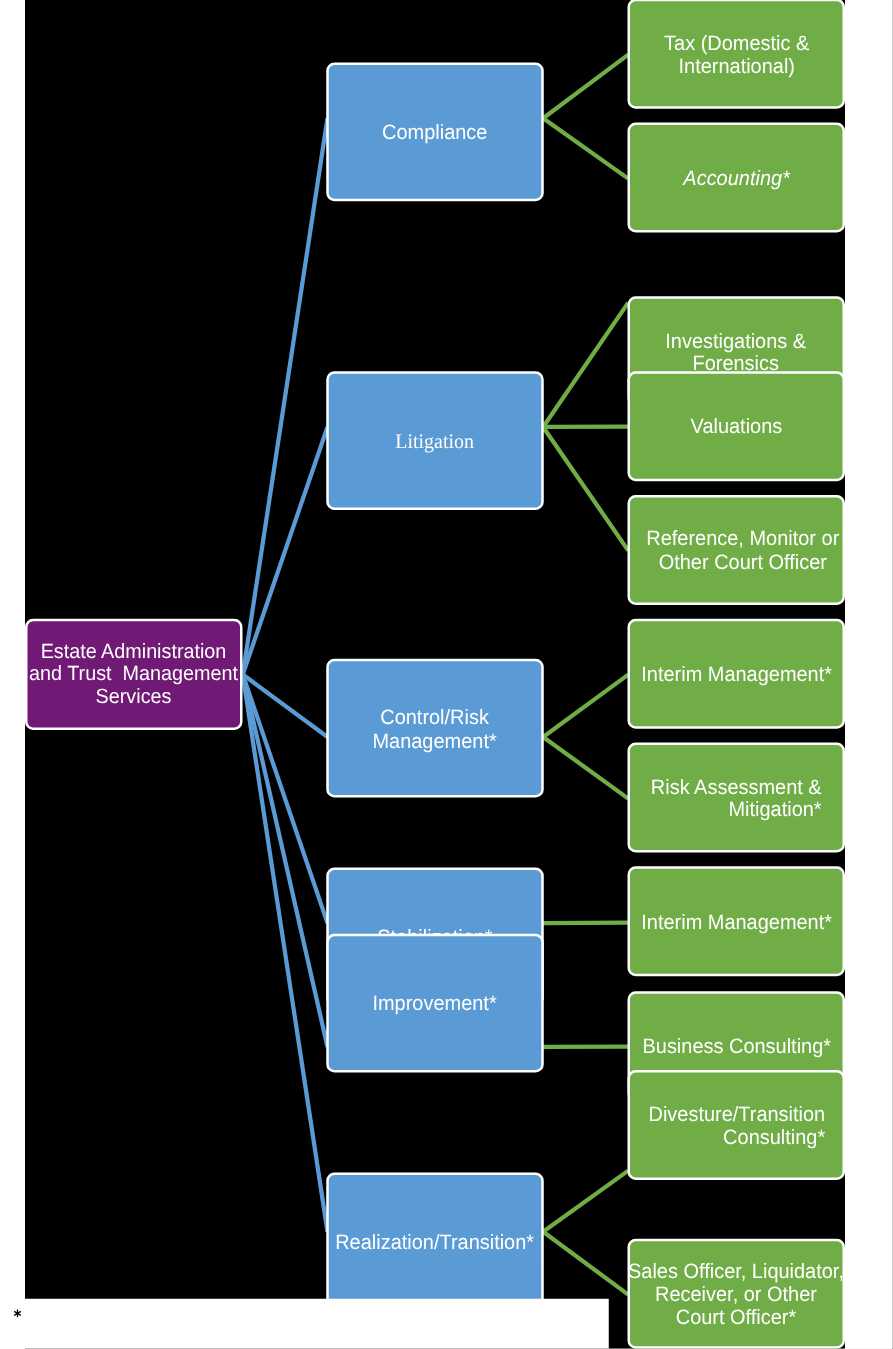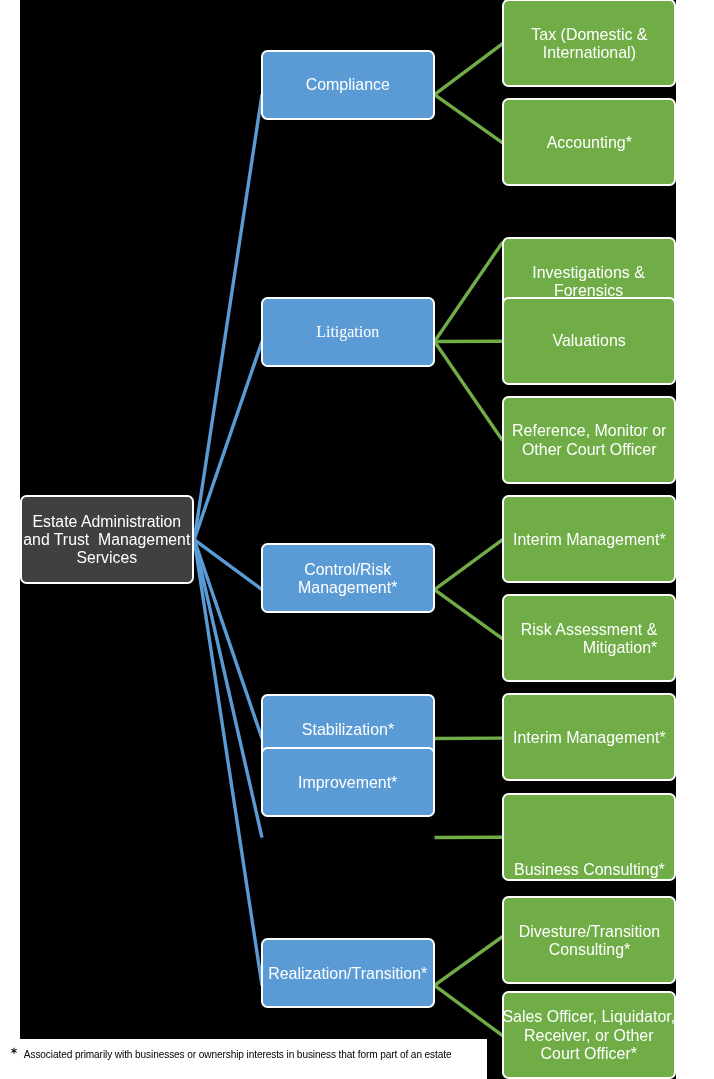--- a/index.html
+++ b/index.html
@@ -13,23 +13,23 @@
   #links{position:absolute;left:0;top:0;width:714px;height:1079px;overflow:visible;}
 
   .node{position:absolute;box-sizing:border-box;
         border:2.6px solid #ffffff;border-radius:6.5px;
         display:flex;align-items:center;justify-content:center;
         text-align:center;color:#ffffff;}
   .node .lbl{display:block;white-space:pre;position:relative;top:1.1px;
              transform:scaleX(0.962);transform-origin:center center;}
 
   #root-node .lbl{top:-0.3px;}
-  #root-node{left:19.5px;top:494.5px;width:174px;height:89px;background:#404040;
+  #root-node{left:19.5px;top:494.5px;width:174px;height:89px;background:#701a75;
              font-size:16.45px;line-height:1.10;}
-  .branch{left:261px;width:174px;height:70px;background:#5B9BD5;
+  .branch{left:261px;width:174px;height:111px;background:#5B9BD5;
           font-size:16.6px;line-height:1.12;}
   .leaf{left:501.8px;width:174.4px;height:88px;background:#70AD47;
         font-size:16.6px;line-height:1.12;}
 
   #footnote{position:absolute;left:0;top:1038.7px;width:487px;height:40.3px;
             background:#ffffff;color:#000000;}
   #footnote-marker{position:absolute;left:9.5px;top:1047.2px;width:8px;height:7.4px;
                    color:#000;font-size:0;line-height:0;}
   #footnote-marker svg{display:block;}
   #footnote-text{position:absolute;left:23.8px;top:1050.0px;font-size:10.1px;line-height:1;
@@ -73,82 +73,81 @@
 Services</span>
   </div>
 
   <div id="branch-layer">
       <div class="node branch" style="top: 49.7px;">
         <span class="lbl">Compliance</span>
       </div>
       <div class="node branch" style="top: 296.7px; font-family: Liberation Serif, serif;">
         <span class="lbl">Litigation</span>
       </div>
-      <div class="node branch" style="top: 543px;">
+      <div class="node branch" style="top: 527px;">
         <span class="lbl">Control/Risk
 Management*</span>
       </div>
       <div class="node branch" style="top: 694px;">
         <span class="lbl">Stabilization*</span>
       </div>
       <div class="node branch" style="top: 747px;">
         <span class="lbl">Improvement*</span>
       </div>
       <div class="node branch" style="top: 938px;">
         <span class="lbl">Realization/Transition*</span>
       </div>
     </div>
   <div id="leaf-layer">
       <div class="node leaf" style="top: -1px;">
         <span class="lbl">Tax (Domestic &amp;
 International)</span>
       </div>
-      <div class="node leaf" style="top: 98.2px;">
+      <div class="node leaf" style="top: 98.2px; font-style: italic;">
         <span class="lbl">Accounting*</span>
       </div>
       <div class="node leaf" style="top: 197.4px; margin-top: 40px;">
         <span class="lbl">Investigations &amp;
 Forensics</span>
       </div>
       <div class="node leaf" style="top: 296.6px; text-align: center;">
         <span class="lbl">Valuations</span>
       </div>
-      <div class="node leaf" style="top: 395.8px;">
+      <div class="node leaf" style="top: 395.8px; justify-content: flex-end;">
         <span class="lbl">Reference, Monitor or
 Other Court Officer</span>
       </div>
       <div class="node leaf" style="top: 495px;">
         <span class="lbl">Interim Management*</span>
       </div>
       <div class="node leaf" style="top: 594.2px; text-align: right;">
         <span class="lbl">Risk Assessment &amp;
 Mitigation*</span>
       </div>
       <div class="node leaf" style="top: 693.4px;">
         <span class="lbl">Interim Management*</span>
       </div>
-      <div class="node leaf" style="top: 792.6px; align-items: flex-end;">
+      <div class="node leaf" style="top: 792.6px;">
         <span class="lbl">Business Consulting*</span>
       </div>
-      <div class="node leaf" style="top: 896px;">
+      <div class="node leaf" style="top: 856px; text-align: right;">
         <span class="lbl">Divesture/Transition
 Consulting*</span>
       </div>
       <div class="node leaf" style="top: 991px; justify-content: center;">
         <span class="lbl">Sales Officer, Liquidator,
 Receiver, or Other
 Court Officer*</span>
       </div>
     </div>
 
   <div id="footnote"></div>
   <div id="footnote-marker" title="*">
       <svg viewBox="0 0 16 15" width="8" height="7.4">
     <g stroke="#000000" stroke-width="2.1" stroke-linecap="butt">
       <line x1="8" y1="1.3" x2="8" y2="13.7"></line>
       <line x1="2.6" y1="4.2" x2="13.4" y2="10.8"></line>
       <line x1="2.6" y1="10.8" x2="13.4" y2="4.2"></line>
     </g>
   </svg>
     </div>
-  <div id="footnote-text">Associated primarily with businesses or ownership interests in business that form part of an estate</div>
 
 </div>
 
 </body></html>

